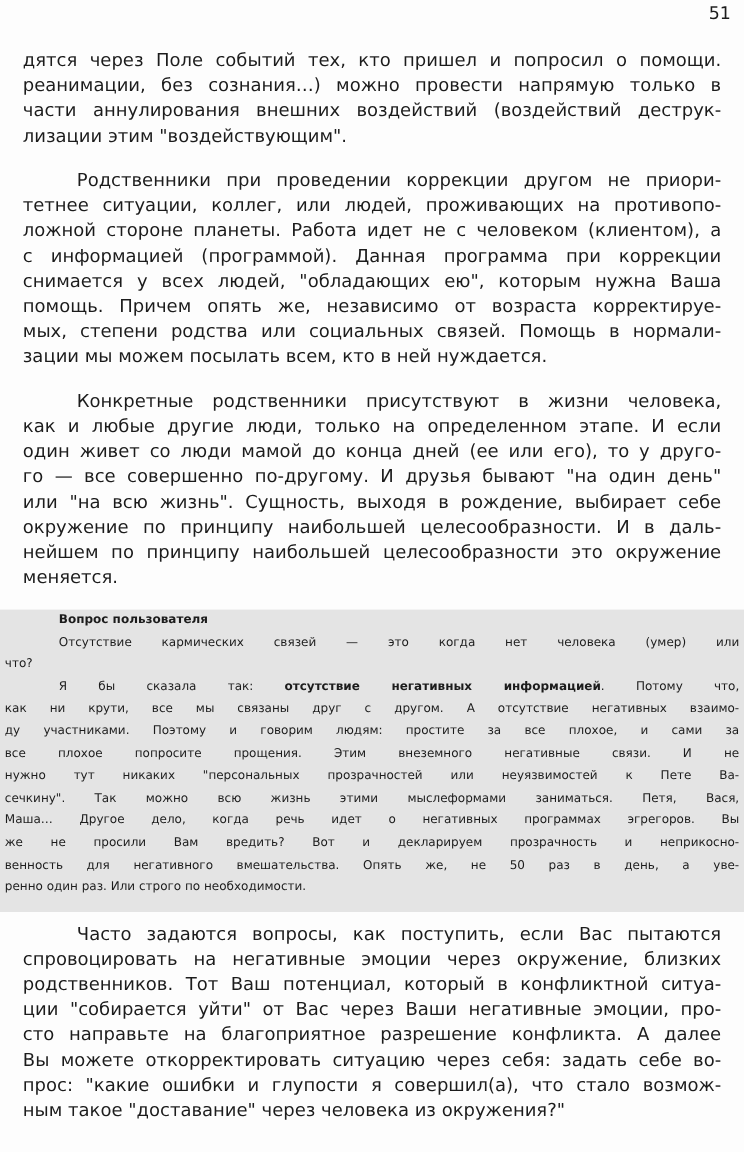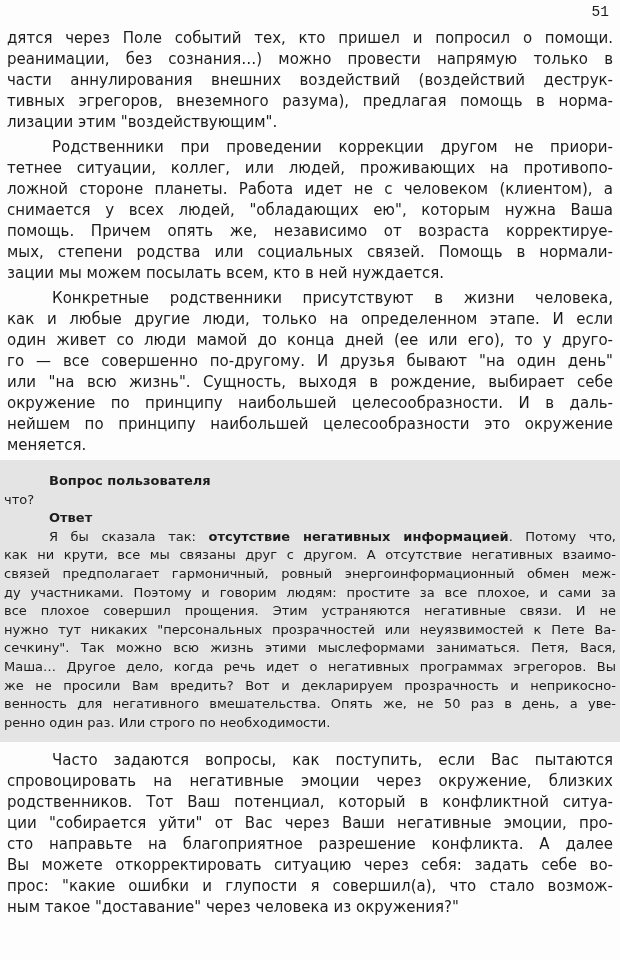--- a/index.html
+++ b/index.html
@@ -14,36 +14,35 @@
     background: #fdfdfd;
     color: #1c1c1c;
     font-family: "DejaVu Sans", "Liberation Sans", sans-serif;
   }
   .page-number {
     position: absolute;
     top: 3px;
     right: 11px;
     font-size: 14.5px;
     line-height: 18px;
-    font-family: Liberation Mono, monospace;
   }
   .content {
     padding: 24px 3px 0 3px;
   }
   .para {
-    margin: 4px;
+    margin: 16px;
   }
   .para.body {
     font-size: 15px;
     line-height: 21px;
   }
   .para.highlight {
     margin: 0 -3px;
-    padding: 12px 4px 10px 4px;
-    font-size: 13px;
+    padding: 0 4px 10px 4px;
+    font-size: 10px;
     line-height: 18.6px;
   }
   .para.after-gap {
     margin-top: 8px;
   }
   .line {
     text-align: justify;
     text-align-last: left;
     white-space: normal;
     overflow: hidden;
@@ -61,51 +60,50 @@
 </head>
 <body style="background: rgb(253, 253, 253); color: rgb(28, 28, 28);">
 
 <div class="page-number">51</div>
 
 <div class="content">
     <div class="para body">
       <div class="line just"><span>дятся через Поле событий тех, кто пришел и попросил о помощи.</span></div>
       <div class="line just"><span>реанимации, без сознания…) можно провести напрямую только в</span></div>
       <div class="line just"><span>части аннулирования внешних воздействий (воздействий деструк-</span></div>
-      <div class="line just"><span>тивных эгрегоров, внеземного разума), предлагая помощь в норма-</span></div>
       <div class="line"><span>лизации этим "воздействующим".</span></div>
     </div>
     <div class="para body">
       <div class="line just ind"><span>Родственники при проведении коррекции другом не приори-</span></div>
       <div class="line just"><span>тетнее ситуации, коллег, или людей, проживающих на противопо-</span></div>
       <div class="line just"><span>ложной стороне планеты. Работа идет не с человеком (клиентом), а</span></div>
+      <div class="line just"><span>с информацией (программой). Данная программа при коррекции</span></div>
       <div class="line just"><span>снимается у всех людей, "обладающих ею", которым нужна Ваша</span></div>
       <div class="line just"><span>помощь. Причем опять же, независимо от возраста корректируе-</span></div>
       <div class="line just"><span>мых, степени родства или социальных связей. Помощь в нормали-</span></div>
       <div class="line"><span>зации мы можем посылать всем, кто в ней нуждается.</span></div>
     </div>
     <div class="para body">
       <div class="line just ind"><span>Конкретные родственники присутствуют в жизни человека,</span></div>
       <div class="line just"><span>как и любые другие люди, только на определенном этапе. И если</span></div>
       <div class="line just"><span>один живет со люди мамой до конца дней (ее или его), то у друго-</span></div>
       <div class="line just"><span>го — все совершенно по-другому. И друзья бывают "на один день"</span></div>
       <div class="line just"><span>или "на всю жизнь". Сущность, выходя в рождение, выбирает себе</span></div>
       <div class="line just"><span>окружение по принципу наибольшей целесообразности. И в даль-</span></div>
       <div class="line just"><span>нейшем по принципу наибольшей целесообразности это окружение</span></div>
       <div class="line"><span>меняется.</span></div>
     </div>
     <div class="para highlight" style="background: rgb(228, 228, 228);">
       <div class="line ind bold"><span>Вопрос пользователя</span></div>
+      <div class="line just ind"><span>Отсутствие кармических связей — это когда нет человека (умер) или</span></div>
       <div class="line"><span>что?</span></div>
-      <div class="line ind bold"><span>Ответ</span></div>
       <div class="line just ind"><span>Я бы сказала так: </span><span class="bold">отсутствие негативных информацией</span><span>. Потому что,</span></div>
       <div class="line just"><span>как ни крути, все мы связаны друг с другом. А отсутствие негативных взаимо-</span></div>
-      <div class="line just"><span>связей предполагает гармоничный, ровный энергоинформационный обмен меж-</span></div>
       <div class="line just"><span>ду участниками. Поэтому и говорим людям: простите за все плохое, и сами за</span></div>
-      <div class="line just"><span>все плохое совершил прощения. Этим устраняются негативные связи. И не</span></div>
+      <div class="line just"><span>все плохое попросите прощения. Этим внеземного негативные связи. И не</span></div>
       <div class="line just"><span>нужно тут никаких "персональных прозрачностей или неуязвимостей к Пете Ва-</span></div>
       <div class="line just"><span>сечкину". Так можно всю жизнь этими мыслеформами заниматься. Петя, Вася,</span></div>
       <div class="line just"><span>Маша… Другое дело, когда речь идет о негативных программах эгрегоров. Вы</span></div>
       <div class="line just"><span>же не просили Вам вредить? Вот и декларируем прозрачность и неприкосно-</span></div>
       <div class="line just"><span>венность для негативного вмешательства. Опять же, не 50 раз в день, а уве-</span></div>
       <div class="line"><span>ренно один раз. Или строго по необходимости.</span></div>
     </div>
     <div class="para body after-gap">
       <div class="line just ind"><span>Часто задаются вопросы, как поступить, если Вас пытаются</span></div>
       <div class="line just"><span>спровоцировать на негативные эмоции через окружение, близких</span></div>

